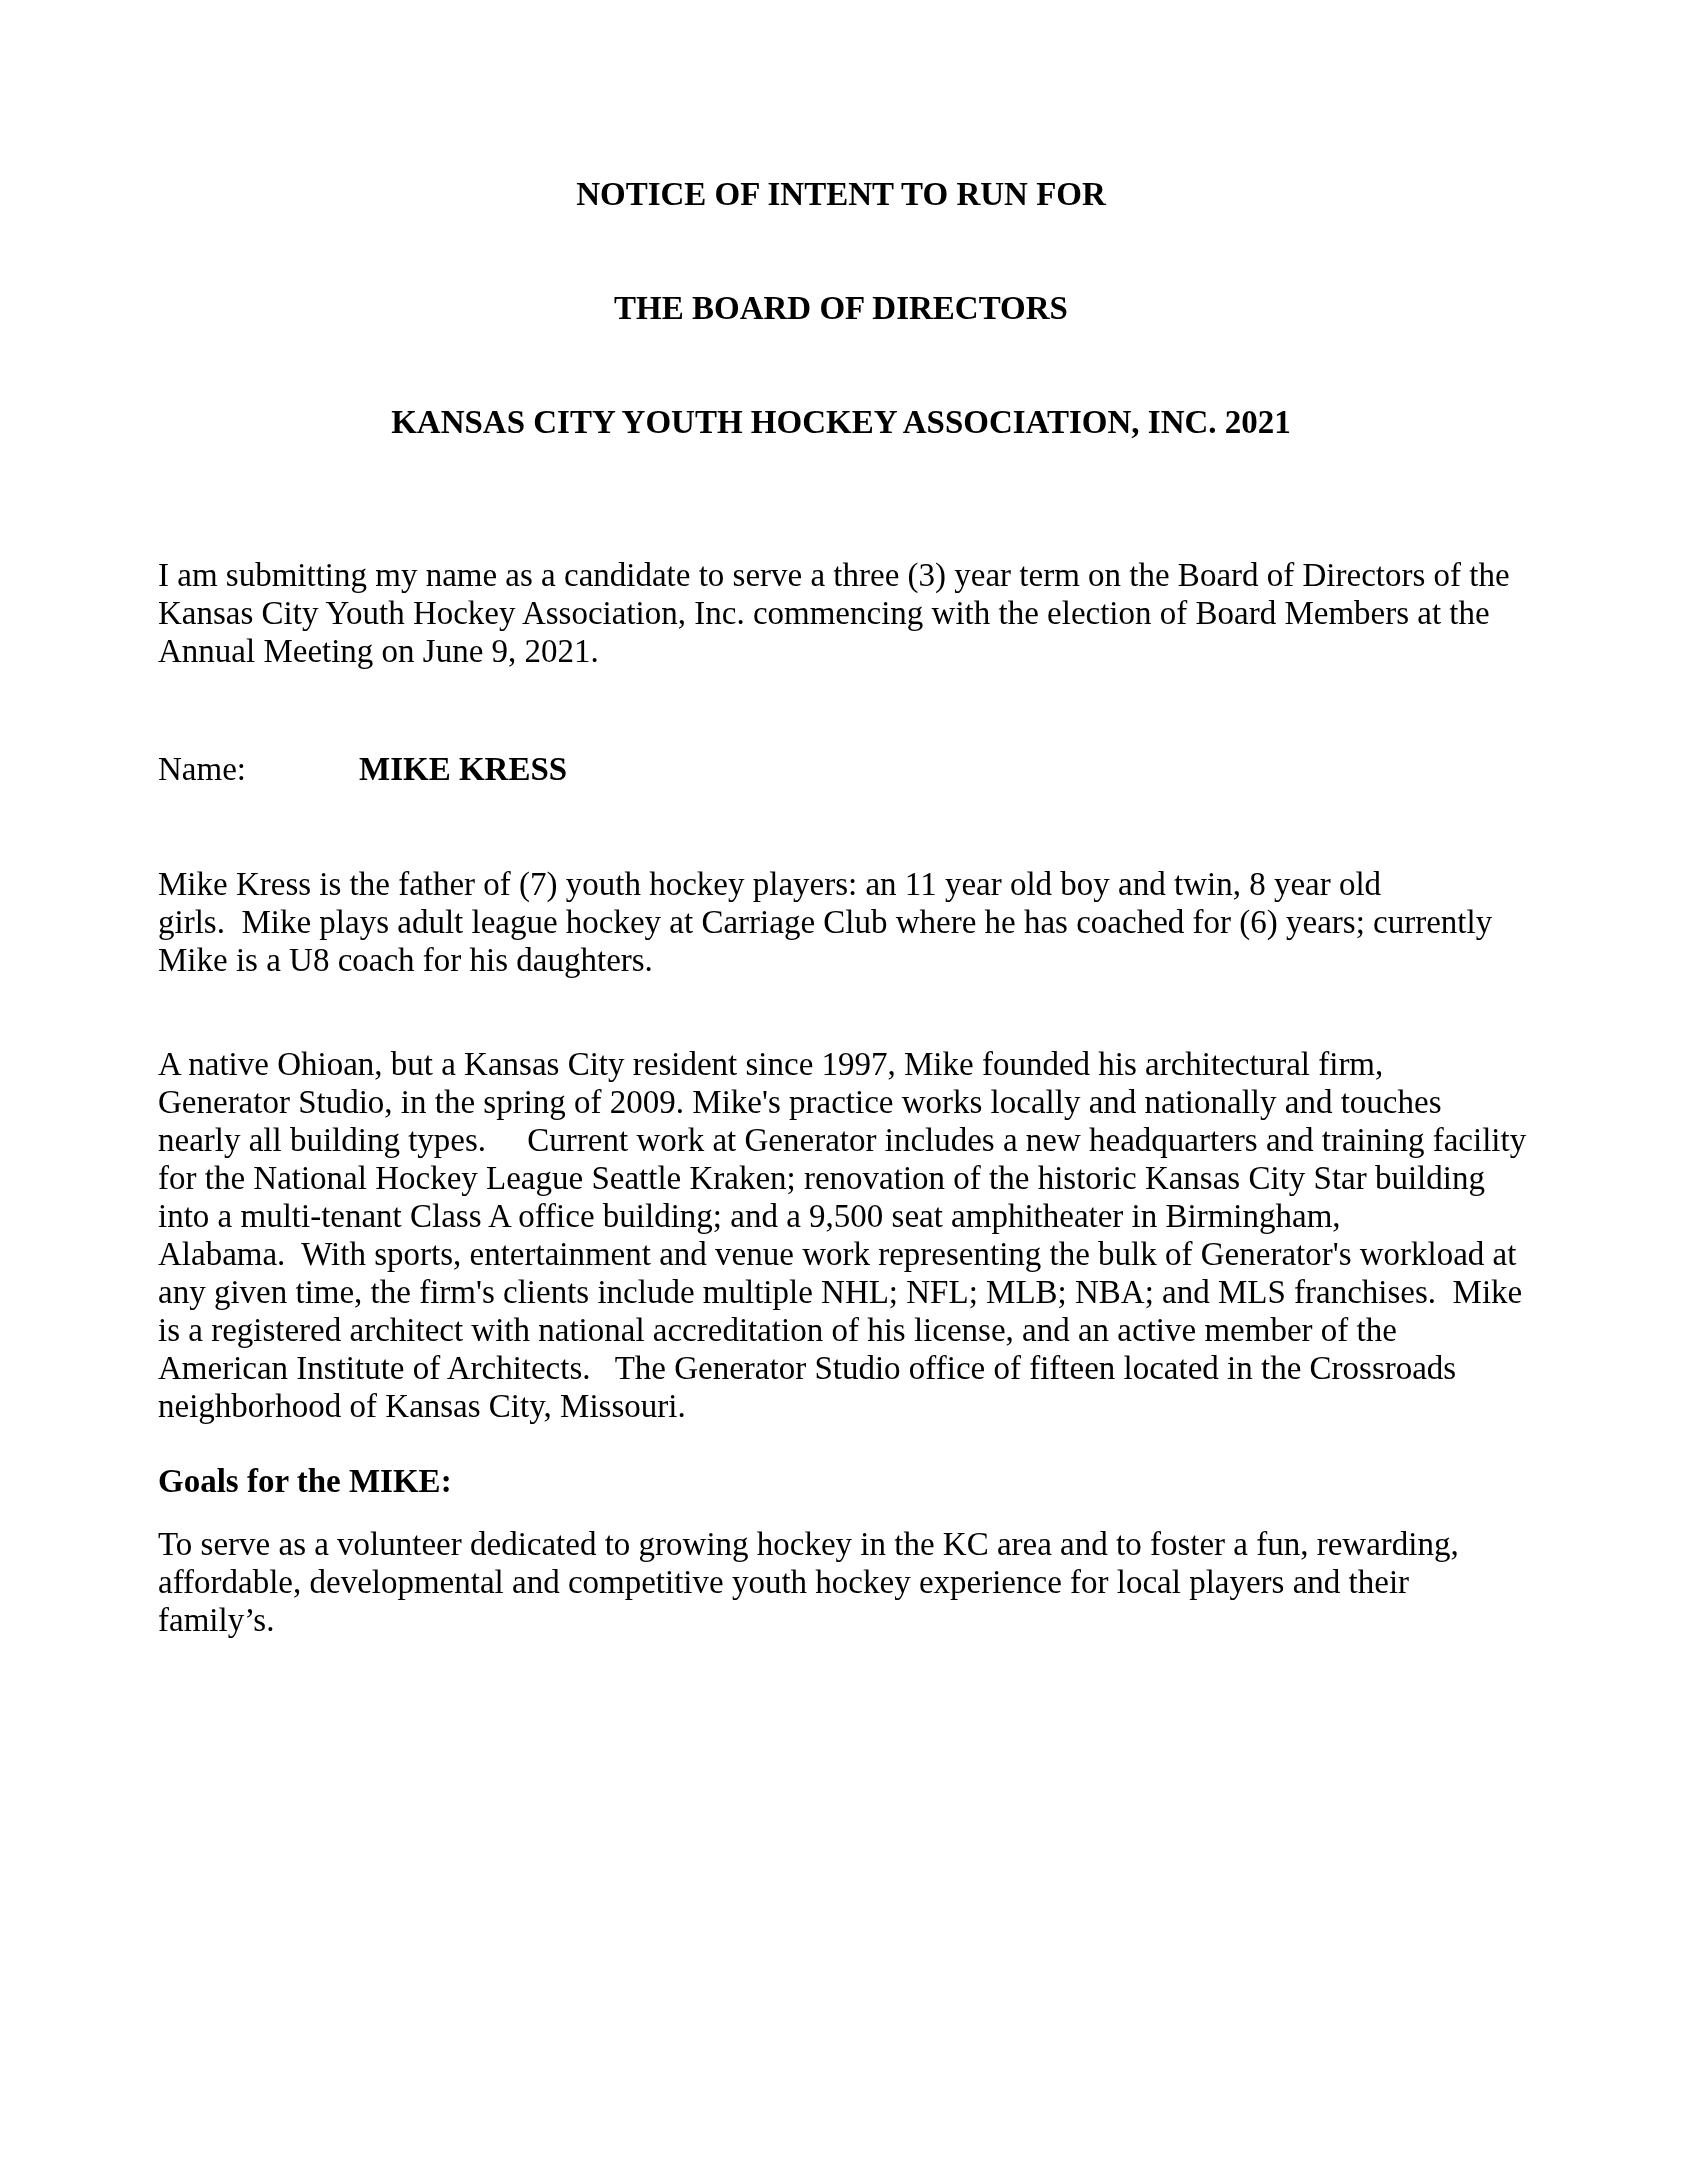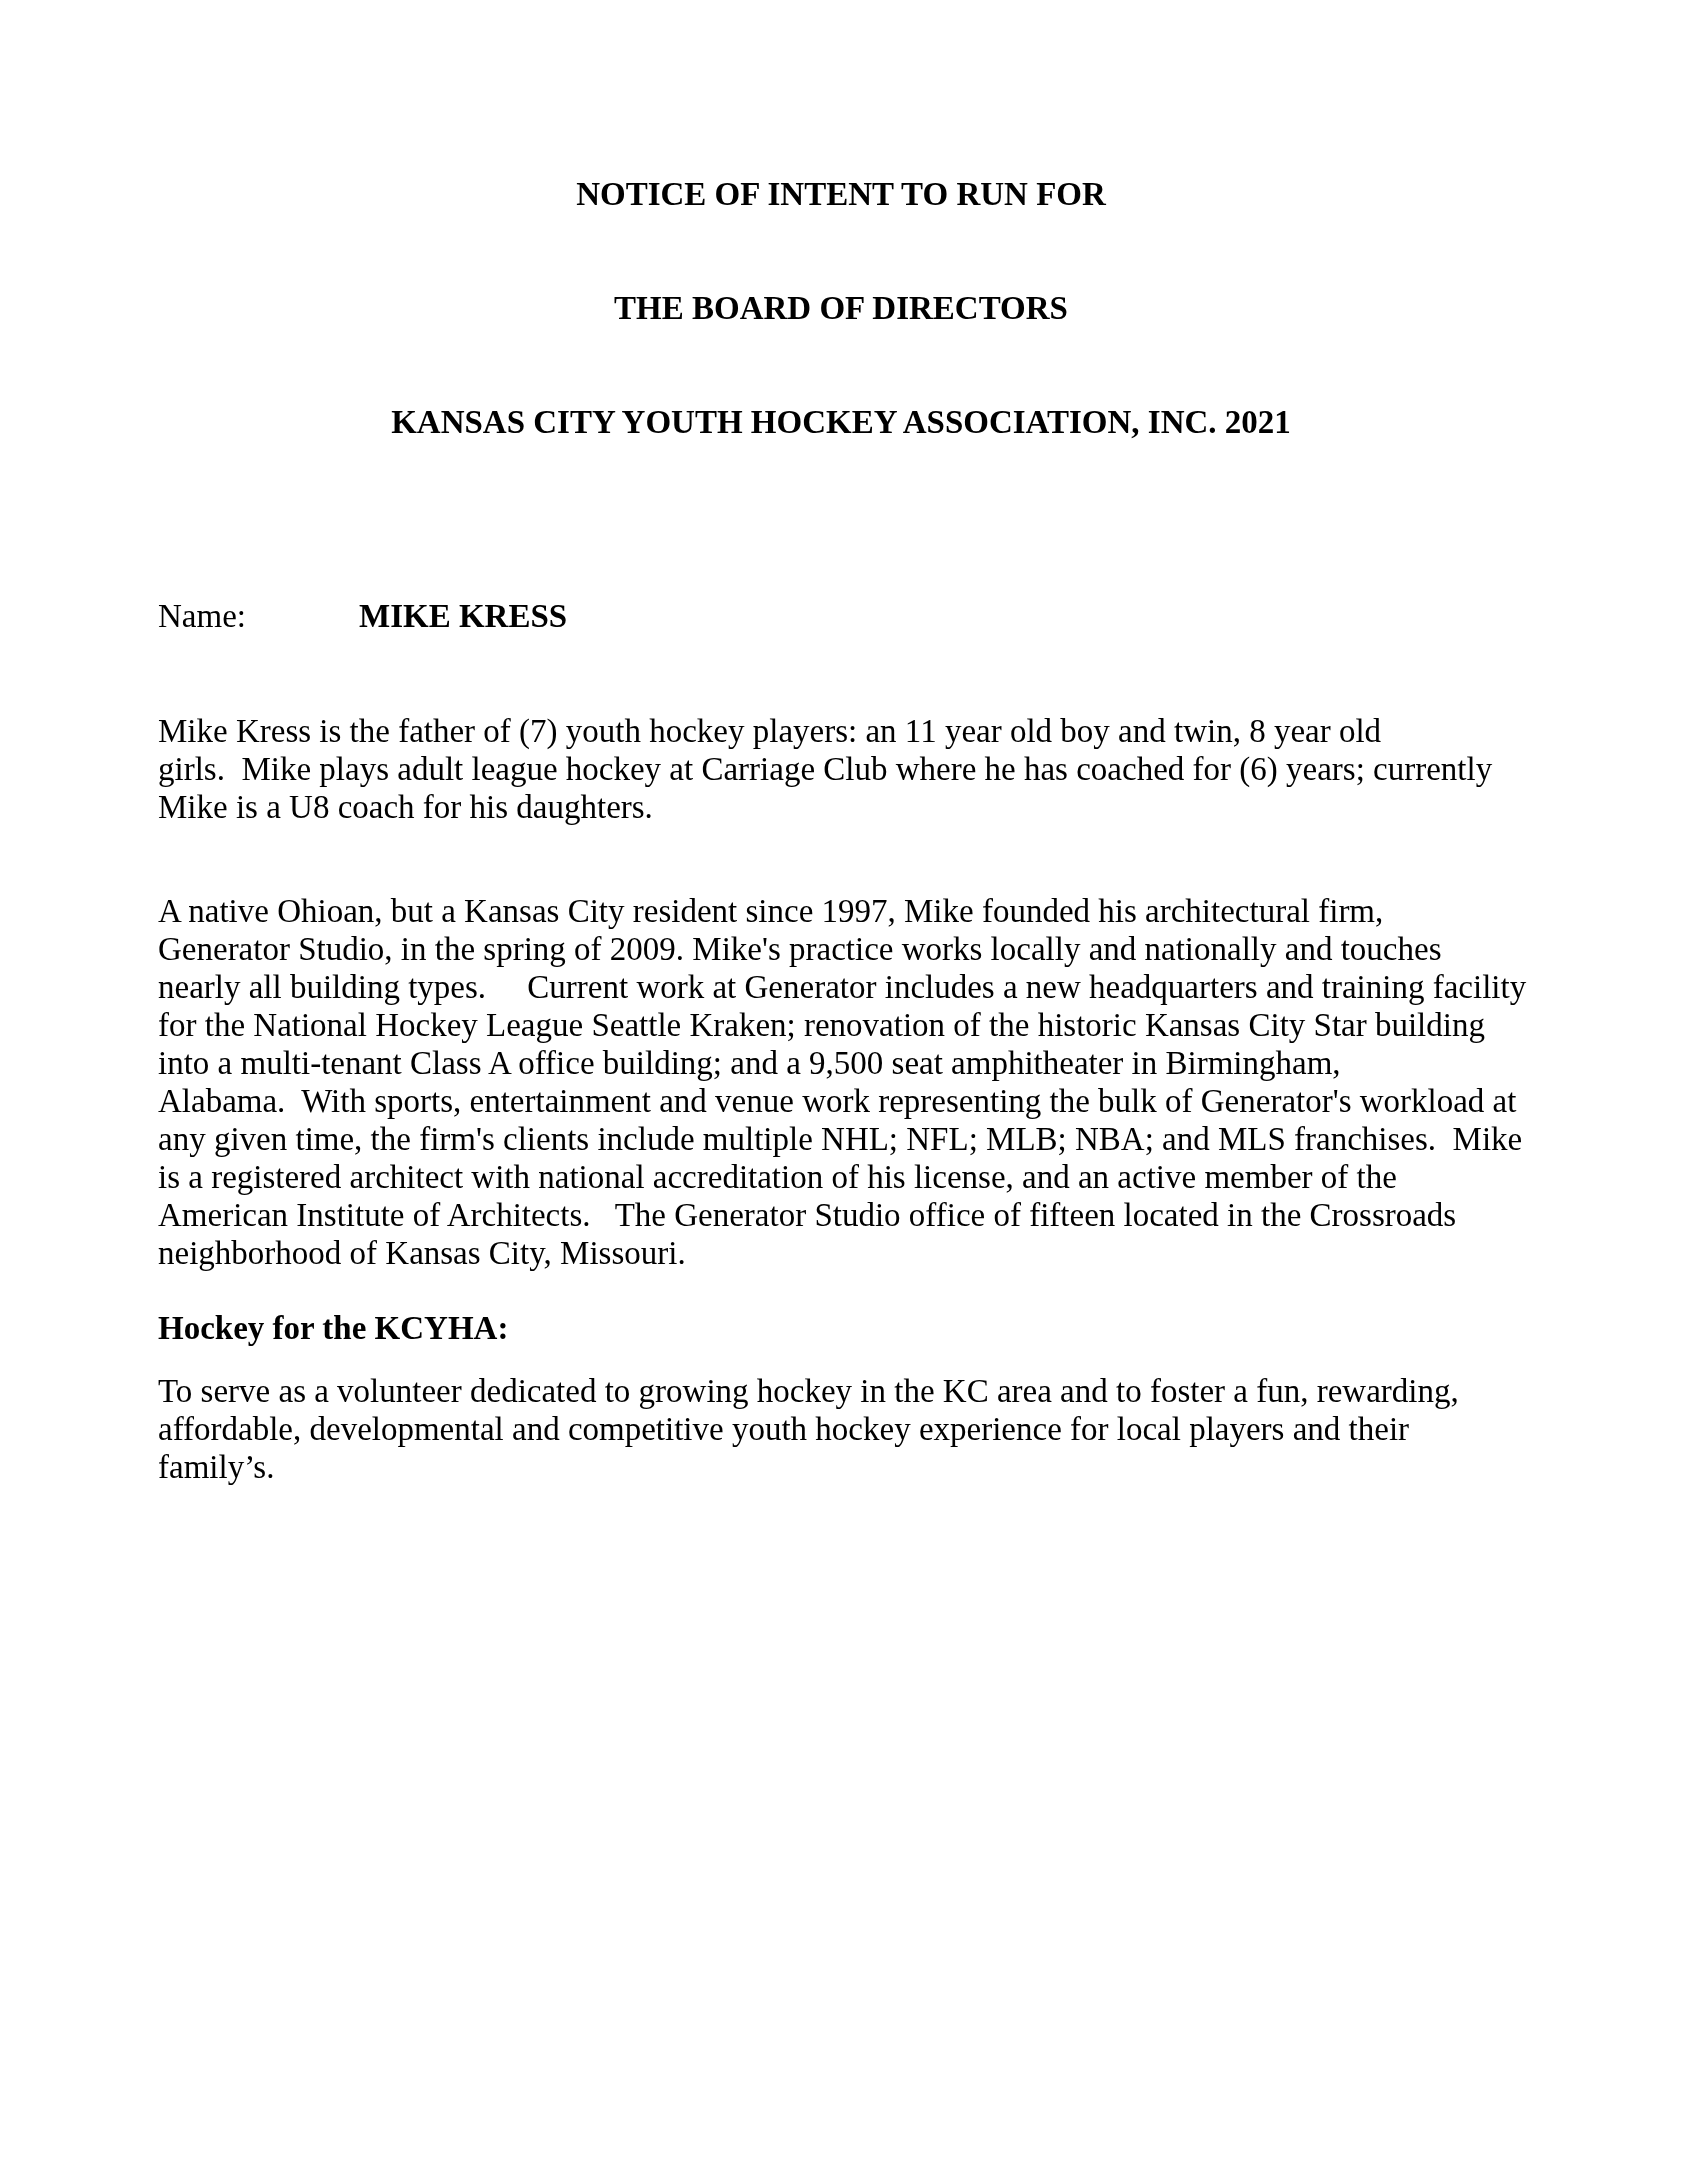--- a/index.html
+++ b/index.html
@@ -49,20 +49,23 @@
 <body>
 
 <div class="doc-page">
 
   <div class="doc-title">
     <div>NOTICE OF INTENT TO RUN FOR</div>
     <div>THE BOARD OF DIRECTORS</div>
     <div>KANSAS CITY YOUTH HOCKEY ASSOCIATION, INC. 2021</div>
   </div>
 
+  <div class="para intro-para">I am submitting my name as a candidate to serve a three (3) year term on the Board of Directors of the
+Kansas City Youth Hockey Association, Inc. commencing with the election of Board Members at the
+Annual Meeting on June 9, 2021.</div>
 
   <div class="name-row">
     <span class="name-label">Name:</span><span class="name-value">MIKE KRESS</span>
   </div>
 
   <div class="para bio-para-1">Mike Kress is the father of (7) youth hockey players: an 11 year old boy and twin, 8 year old
 girls.  Mike plays adult league hockey at Carriage Club where he has coached for (6) years; currently
 Mike is a U8 coach for his daughters.</div>
 
   <div class="para bio-para-2">A native Ohioan, but a Kansas City resident since 1997, Mike founded his architectural firm,
@@ -70,20 +73,20 @@
 nearly all building types.     Current work at Generator includes a new headquarters and training facility
 for the National Hockey League Seattle Kraken; renovation of the historic Kansas City Star building
 into a multi-tenant Class A office building; and a 9,500 seat amphitheater in Birmingham,
 Alabama.  With sports, entertainment and venue work representing the bulk of Generator's workload at
 any given time, the firm's clients include multiple NHL; NFL; MLB; NBA; and MLS franchises.  Mike
 is a registered architect with national accreditation of his license, and an active member of the
 American Institute of Architects.   The Generator Studio office of fifteen located in the Crossroads
 neighborhood of Kansas City, Missouri.</div>
 
 
-  <div class="para goals-heading">Hockey for the KCYHA:</div>
+  <div class="para goals-heading">Goals for the MIKE:</div>
 
   <div class="para goals-para">To serve as a volunteer dedicated to growing hockey in the KC area and to foster a fun, rewarding,
 affordable, developmental and competitive youth hockey experience for local players and their
 family’s.</div>
 
 </div>
 
 
 </body></html>

